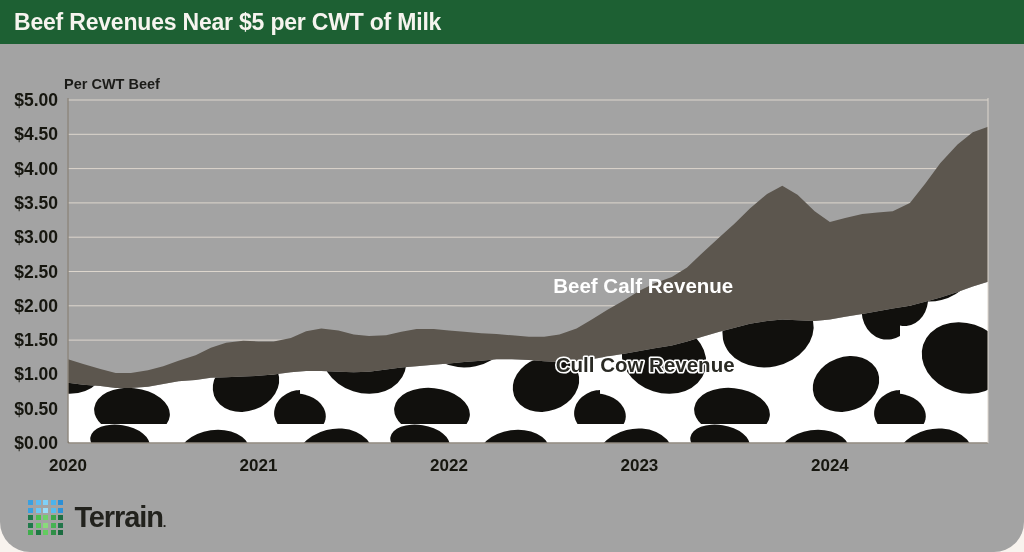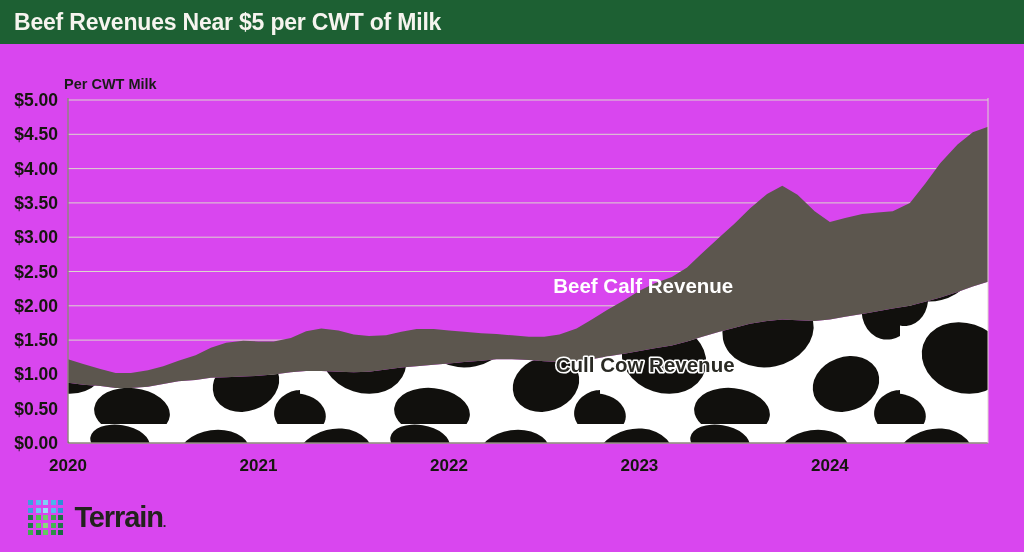--- a/index.html
+++ b/index.html
@@ -10,21 +10,22 @@
     width: 1024px;
     height: 552px;
     background: #f8f3ee;
     font-family: "Liberation Sans", sans-serif;
     overflow: hidden;
     position: relative;
   }
   #root {
     position: absolute;
     inset: 0;
-    background: #d946ef;
+    background: #a3a3a3;
+    border-radius: 30px;
   }
   
   .titlebar {
     position: absolute;
     left: 0; top: 0;
     width: 1024px;
     height: 44px;
     background: #1d6033;
     box-sizing: border-box;
     padding-left: 14px;
@@ -132,21 +133,21 @@
 </head>
 <body>
 
 <div id="root">
 
   <div class="titlebar">
     <span class="title-text">Beef Revenues Near $5 per CWT of Milk</span>
   </div>
 
   <div class="chart-wrap">
-    <div class="axis-caption">Per CWT Milk</div>
+    <div class="axis-caption">Per CWT Beef</div>
     <svg class="plot" id="plot-svg" viewBox="0 0 1024 440" preserveAspectRatio="none">
       <defs>
         <pattern id="cowPattern" patternUnits="userSpaceOnUse" x="0" y="0" width="300" height="190">
           <rect x="0" y="0" width="300" height="190" fill="#ffffff"></rect>
           <g fill="#11100d">
             <ellipse cx="34" cy="36" rx="40" ry="31" transform="rotate(-14 34 36)"></ellipse>
             <ellipse cx="120" cy="18" rx="30" ry="17" transform="rotate(9 120 18)"></ellipse>
             <ellipse cx="214" cy="30" rx="36" ry="24" transform="rotate(-8 214 30)"></ellipse>
             <ellipse cx="290" cy="72" rx="28" ry="34" transform="rotate(16 290 72)"></ellipse>
             <ellipse cx="168" cy="96" rx="46" ry="37" transform="rotate(-12 168 96)"></ellipse>

